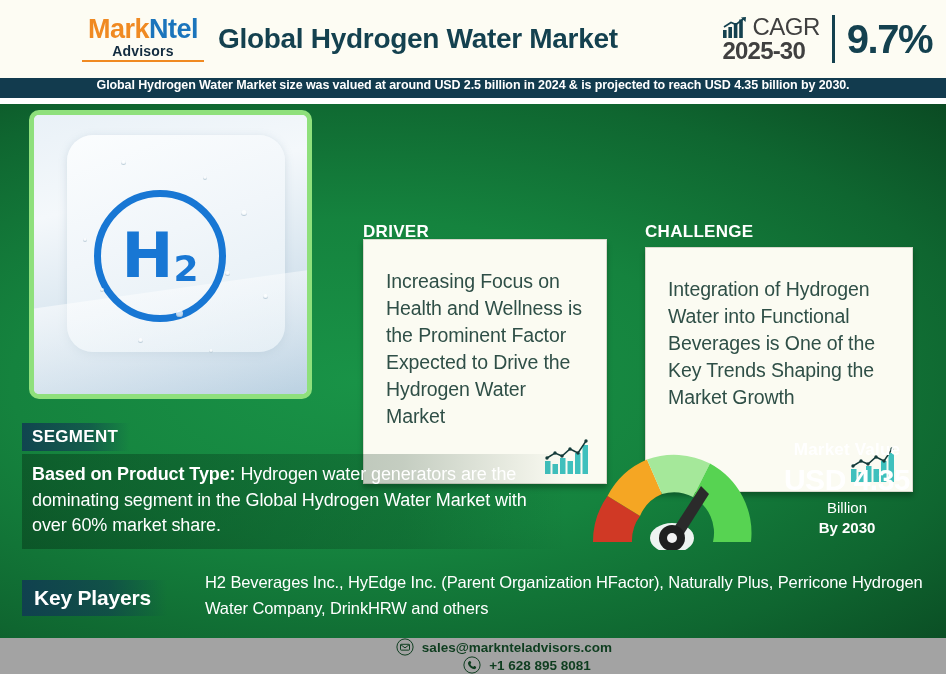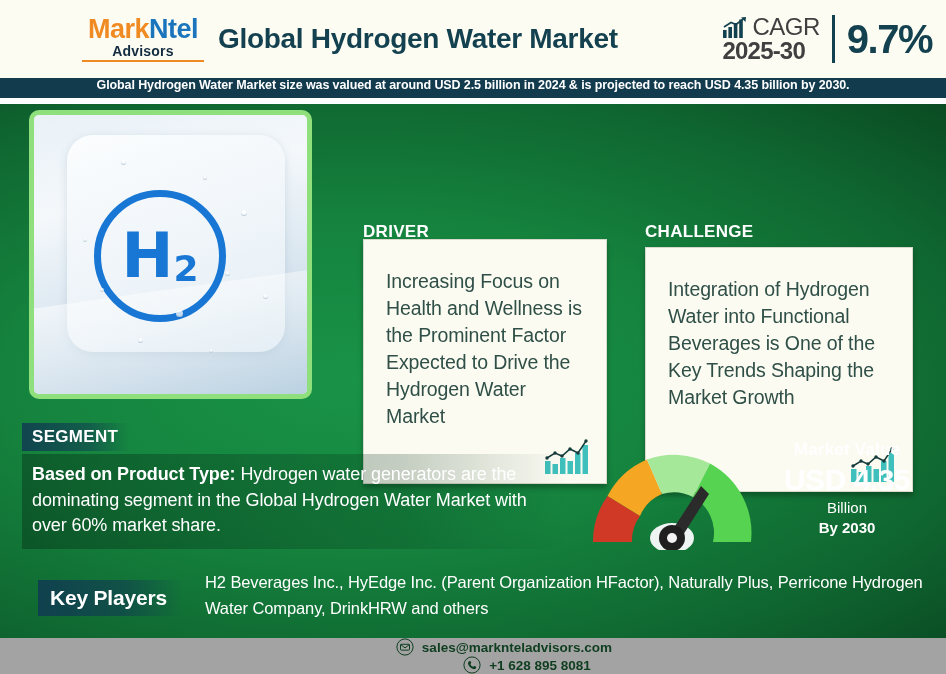--- a/index.html
+++ b/index.html
@@ -157,21 +157,21 @@
   #mv-title { font-size: 17px; font-weight: bold; letter-spacing: 0.2px; }
   #mv-amount { font-size: 30px; font-weight: bold; margin-top: 3px; letter-spacing: -0.5px; }
   #mv-unit { font-size: 15px; margin-top: 2px; }
   #mv-year { font-size: 15px; font-weight: bold; margin-top: 3px; }
 
   
   #keyplayers-head {
     position: absolute; left: 22px; top: 476px;
     padding: 6px 16px 6px 12px;
     background: linear-gradient(90deg, rgba(16,60,82,0.9) 0%, rgba(16,60,82,0.6) 60%, rgba(16,60,82,0) 100%);
-    color: #ffffff; font-size: 21px; font-weight: bold; letter-spacing: -0.2px; margin-left: 16px;
+    color: #ffffff; font-size: 21px; font-weight: bold; letter-spacing: -0.2px;
   }
   #keyplayers-text {
     position: absolute; left: 205px; top: 466px; width: 720px;
     color: #ffffff; font-size: 16.5px; line-height: 1.55; letter-spacing: -0.1px;
   }
 
   
   #footer {
     position: absolute; left: 0; top: 638px; width: 946px; height: 36px;
     background: #a3a3a3;

